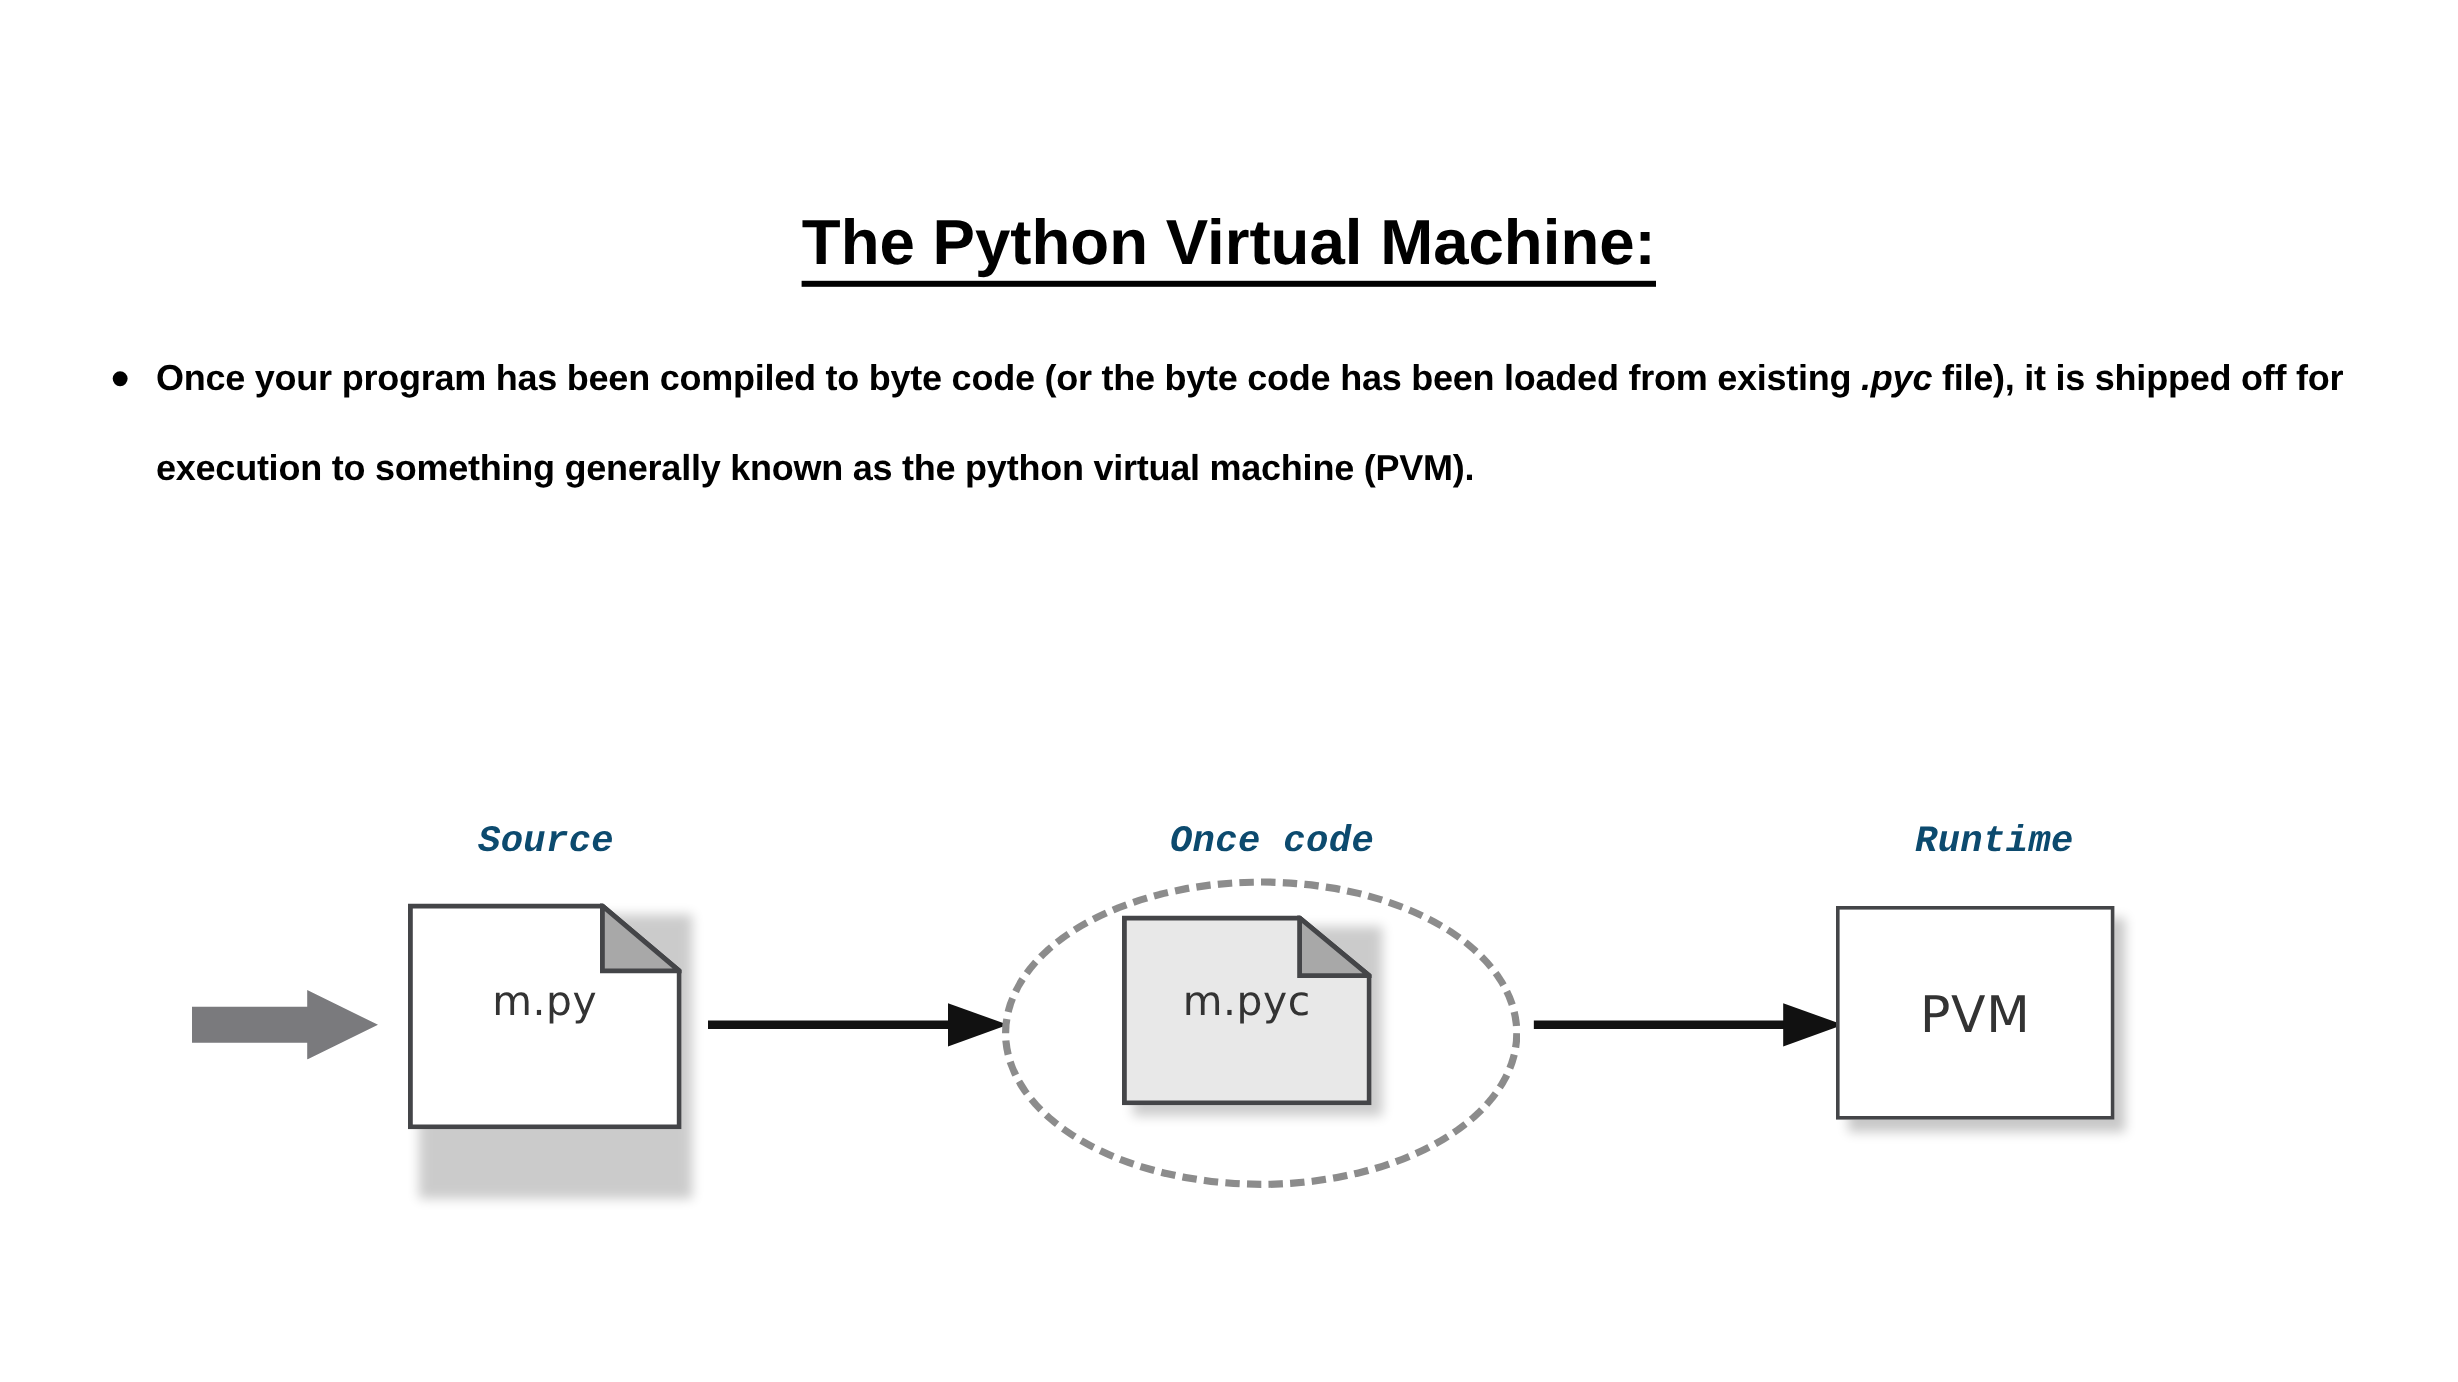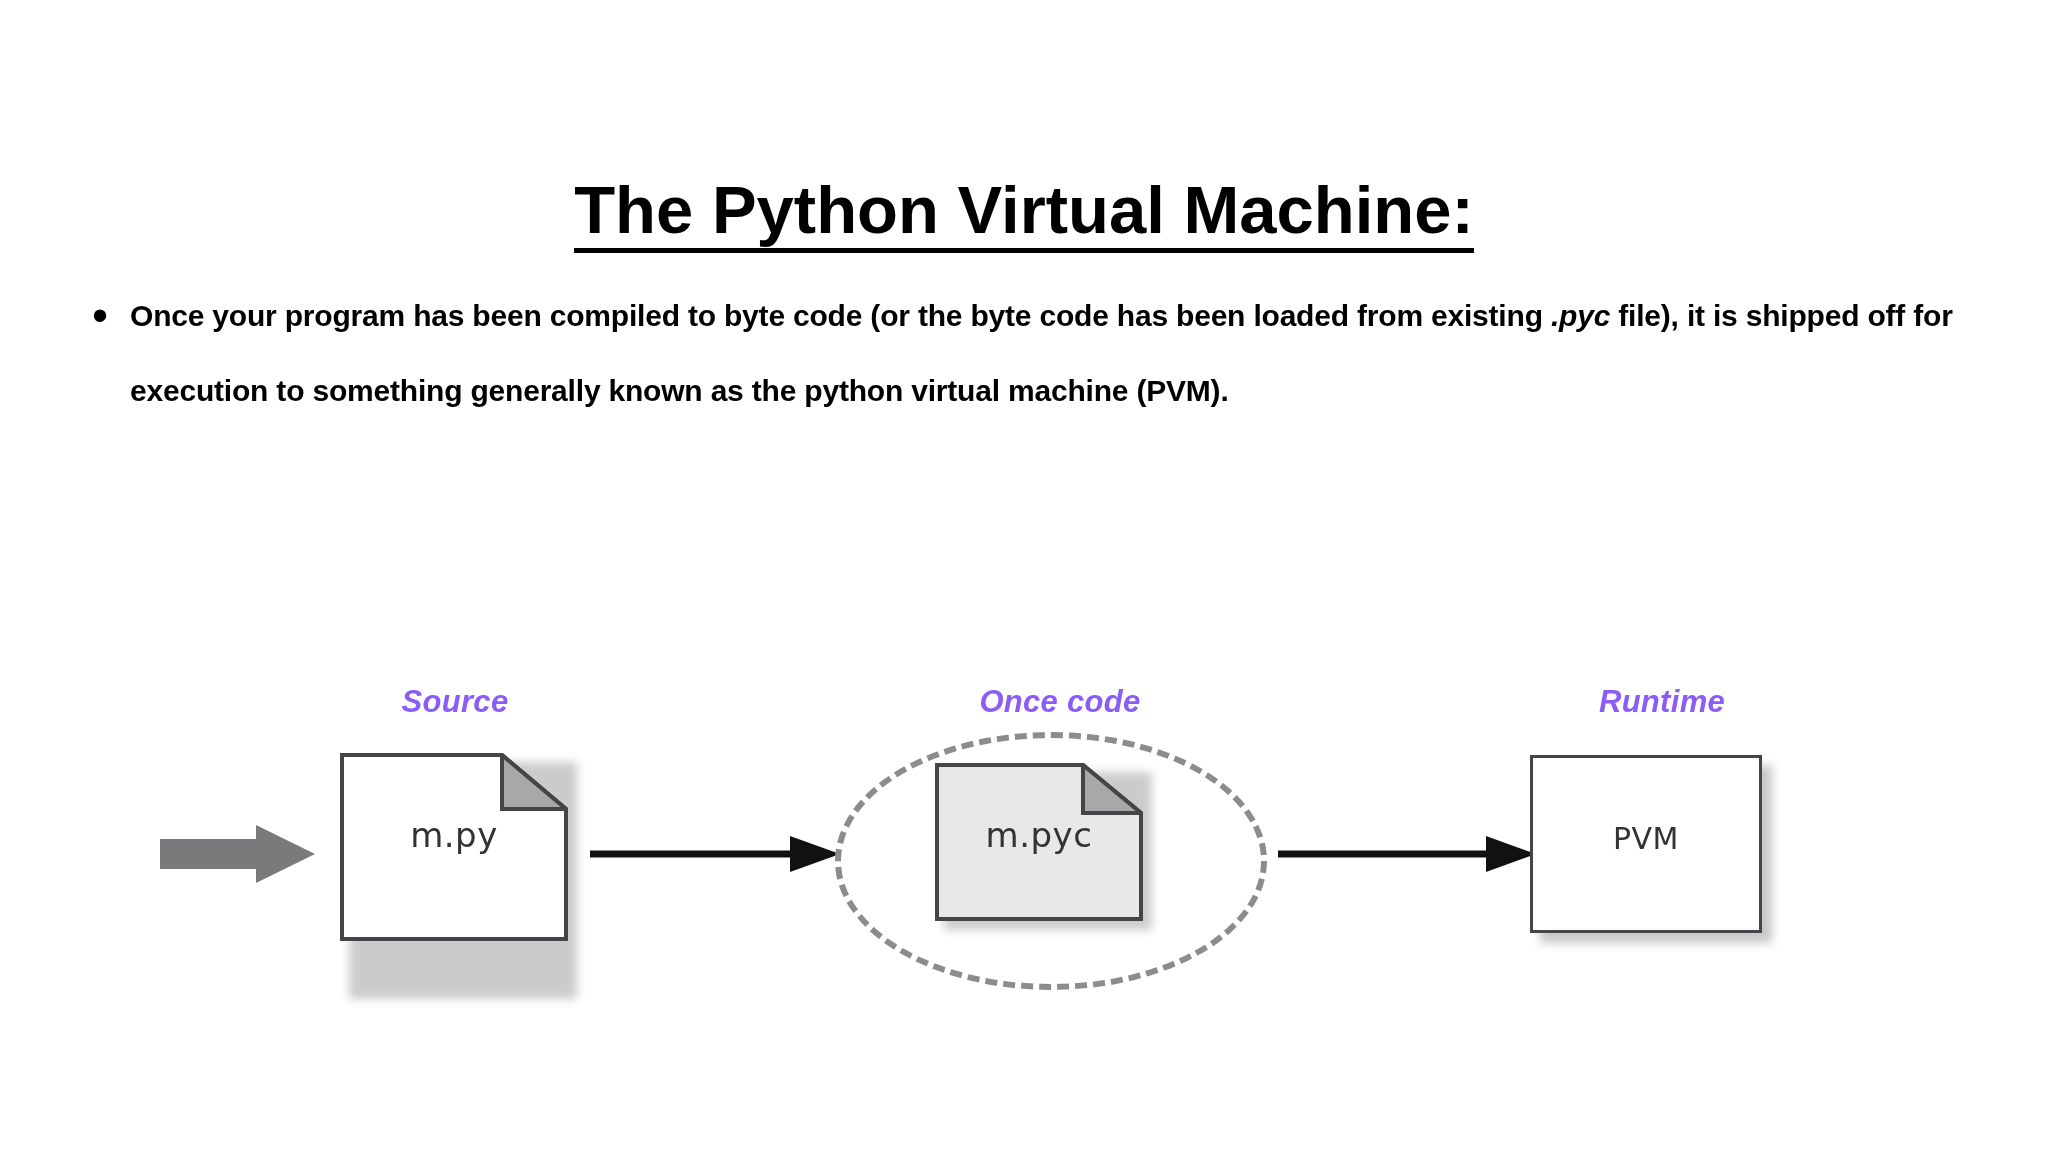--- a/index.html
+++ b/index.html
@@ -23,21 +23,21 @@
     background: #ffffff;
   }
 
   
   #slide-title {
     position: absolute;
     left: 0;
     top: 176px;
     width: 2048px;
     text-align: center;
-    font-size: 67px;
+    font-size: 53px;
     font-weight: bold;
     color: #000000;
     letter-spacing: 0px;
     line-height: 1;
     white-space: nowrap;
   }
   #slide-title .tt {
     display: inline-block;
     border-bottom: 5px solid #000000;
     padding-bottom: 5px;
@@ -85,23 +85,24 @@
     top: 660px;
     width: 2048px;
     height: 420px;
   }
 
   .stage-label {
     position: absolute;
     font-size: 31px;
     font-weight: bold;
     font-style: italic;
-    color: #8b5cf6;
+    color: #0c4a6e;
     white-space: nowrap;
     letter-spacing: 0.3px;
+    font-family: Liberation Mono, monospace;
   }
   #label-source   { left: 455px;  top: 24px; transform: translateX(-50%); }
   #label-bytecode { left: 1060px; top: 24px; transform: translateX(-50%); }
   #label-runtime  { left: 1662px; top: 24px; transform: translateX(-50%); }
 
   
   #input-arrow {
     position: absolute;
     left: 160px;
     top: 165px;
@@ -161,21 +162,21 @@
     background: #ffffff;
     border: 3px solid #444548;
     box-sizing: border-box;
     box-shadow: 10px 10px 9px rgba(0,0,0,0.22);
   }
   #pvm-label {
     position: absolute;
     left: 0; top: 63px;
     width: 100%;
     text-align: center;
-    font-size: 30px;
+    font-size: 42px;
     color: #333333;
     font-family: "DejaVu Sans", sans-serif;
     letter-spacing: 0.5px;
   }
 
   
   .connector {
     position: absolute;
     height: 40px;
   }

